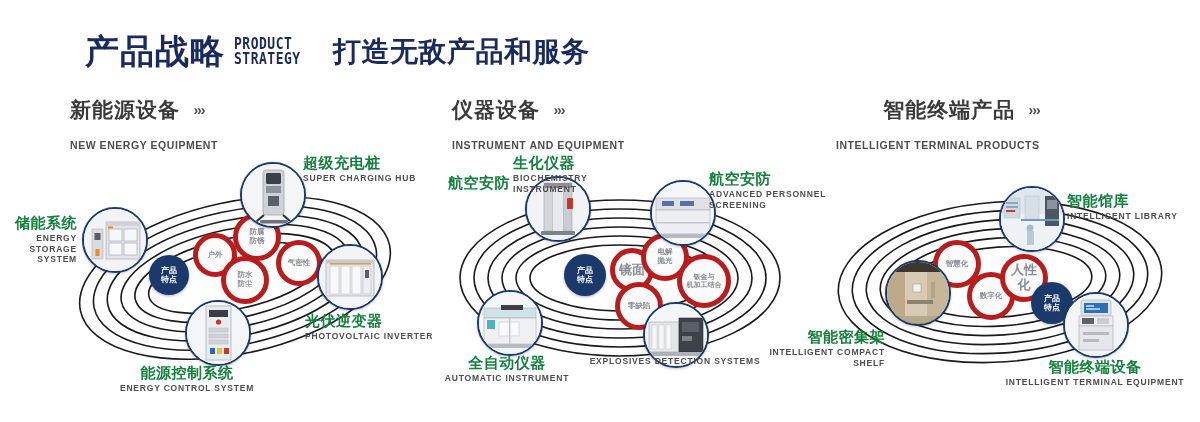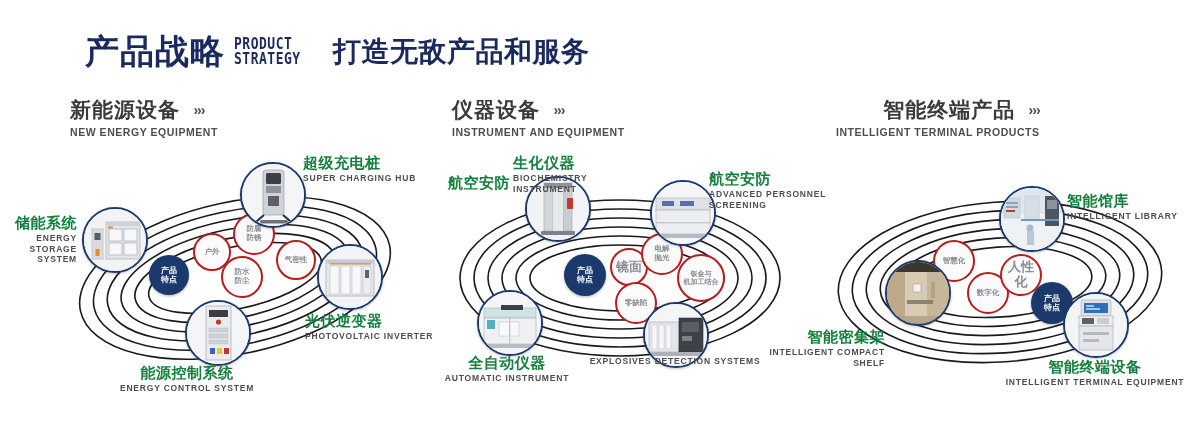--- a/index.html
+++ b/index.html
@@ -34,41 +34,41 @@
   .sect .s-cn{
     font-size:21px;font-weight:bold;color:#3a3a3a;letter-spacing:1px;
     font-family:"DejaVu Sans","Liberation Sans",sans-serif;
     display:inline-block;vertical-align:middle;
   }
   .sect .s-arrows{
     display:inline-block;vertical-align:middle;margin-left:9px;
     color:#4a4a4a;font-size:14px;font-weight:bold;letter-spacing:-1px;
   }
   .sect .s-en{
-    margin-top:2px;font-size:10.5px;font-weight:bold;color:#4d4d4d;
+    margin-top:15px;font-size:10.5px;font-weight:bold;color:#4d4d4d;
     letter-spacing:.55px;font-family:"Liberation Sans",sans-serif;
   }
 
   
   .cluster{position:absolute;}
   .rings{position:absolute;left:0;top:0;}
 
   
   .node{
     position:absolute;border-radius:50%;
     border:2.5px solid #1b3a6b;overflow:hidden;
     background:#e9ecef;
     box-shadow:0 1px 3px rgba(0,0,0,.22);
   }
   .node .ph{position:absolute;left:0;top:0;right:0;bottom:0;}
 
   
   .feat{
     position:absolute;border-radius:50%;
-    border:2px solid #b91c1c;background:#fbfbfc;
+    border:5px solid #b91c1c;background:#fbfbfc;
     display:flex;align-items:center;justify-content:center;
     text-align:center;color:#8a8d94;font-weight:bold;
     font-family:"DejaVu Sans","Liberation Sans",sans-serif;
     line-height:1.15;
   }
   .feat.core{
     background:#1b3a6b;border:none;color:#ffffff;
     box-shadow:0 1px 3px rgba(0,0,0,.3);
   }
 

